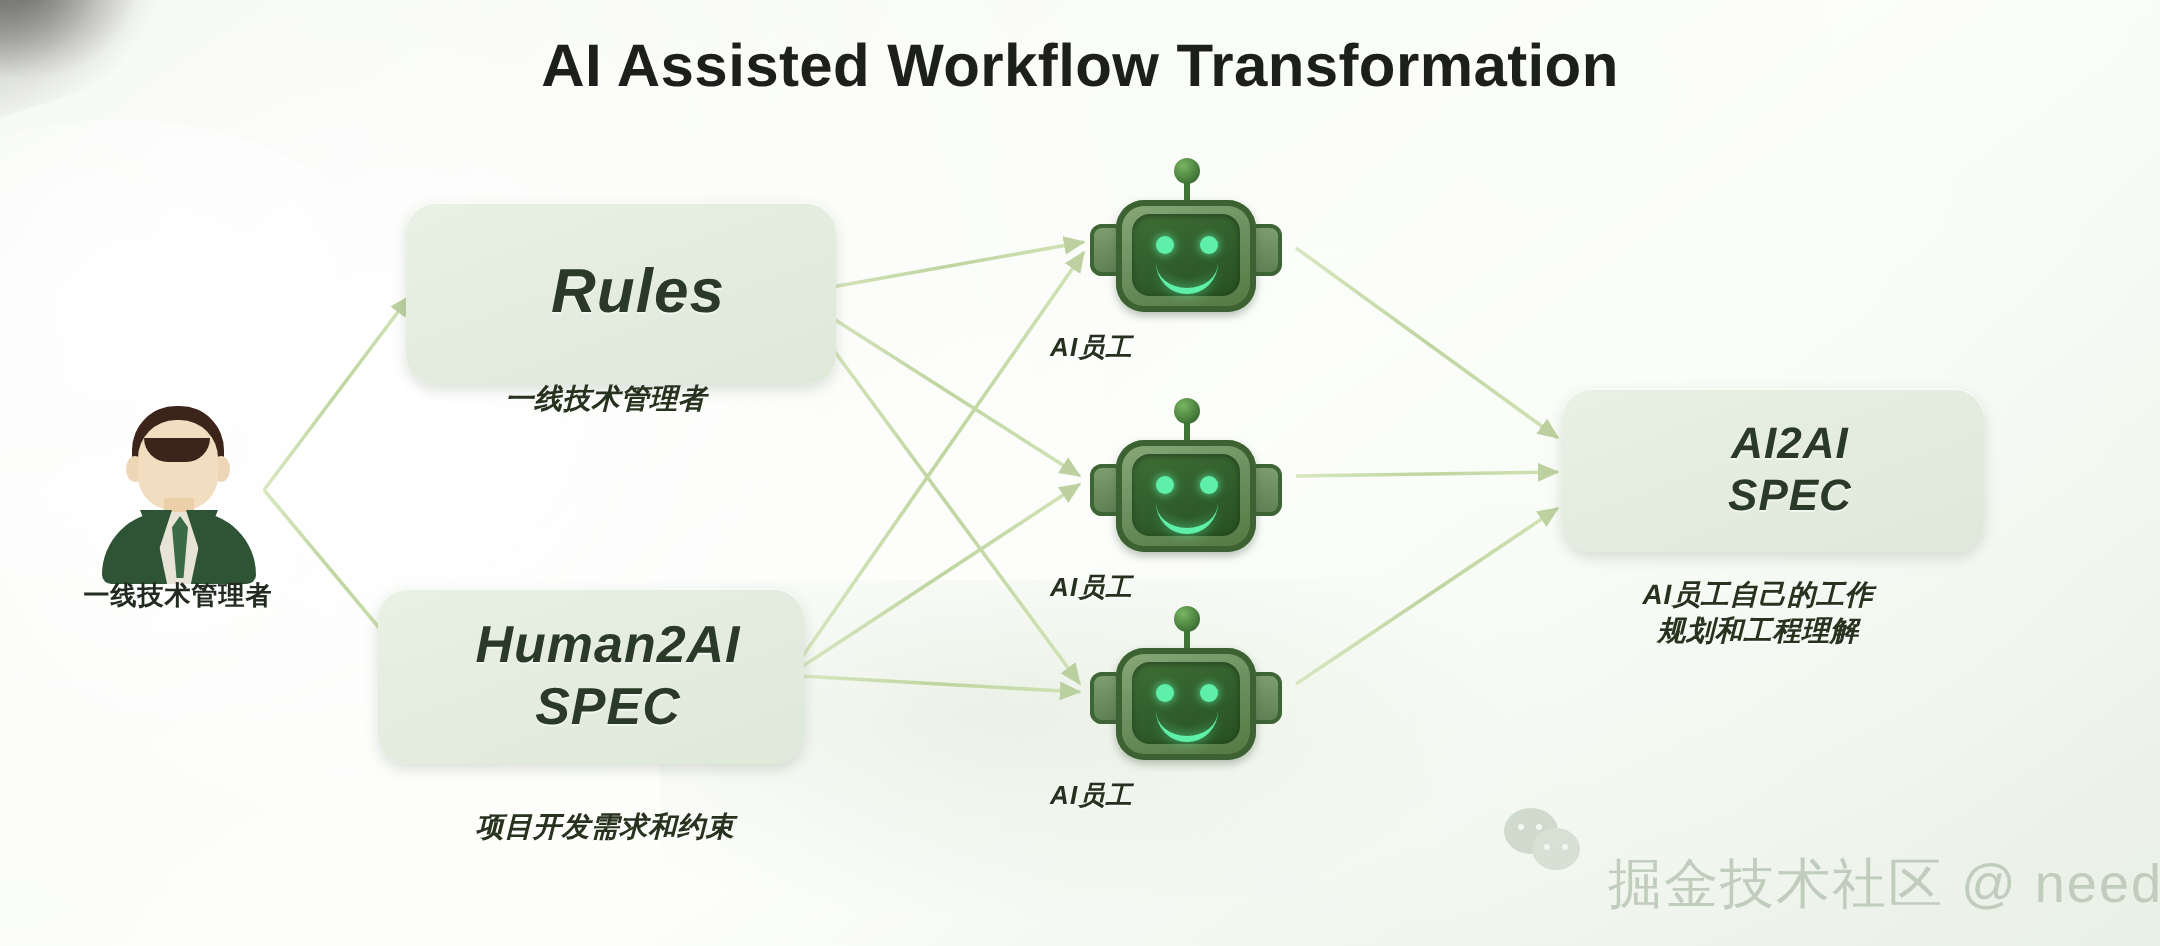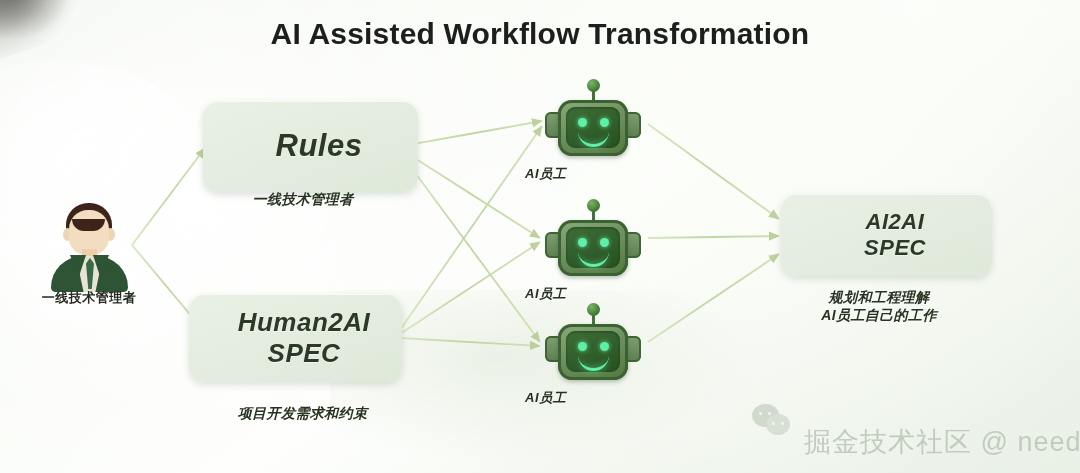--- a/index.html
+++ b/index.html
@@ -239,22 +239,22 @@
     <div class="r-label">AI员工</div>
   </div>
 
   <div class="card" id="card-a2a">
     <div class="card-txt">
       <div>AI2AI</div>
       <div>SPEC</div>
     </div>
   </div>
   <div class="caption" id="cap-a2a">
+    <div>AI员工自己的工作</div>
     <div>规划和工程理解</div>
-    <div>AI员工自己的工作</div>
   </div>
 
   <div id="wm-wrap">
     <div id="wm-icon">
       <div class="wm-bub1"></div>
       <div class="wm-bub2"></div>
       <div class="wm-d" style="left:7px;top:8px;"></div>
       <div class="wm-d" style="left:16px;top:8px;"></div>
       <div class="wm-d" style="left:20px;top:18px;"></div>
       <div class="wm-d" style="left:29px;top:18px;"></div>

